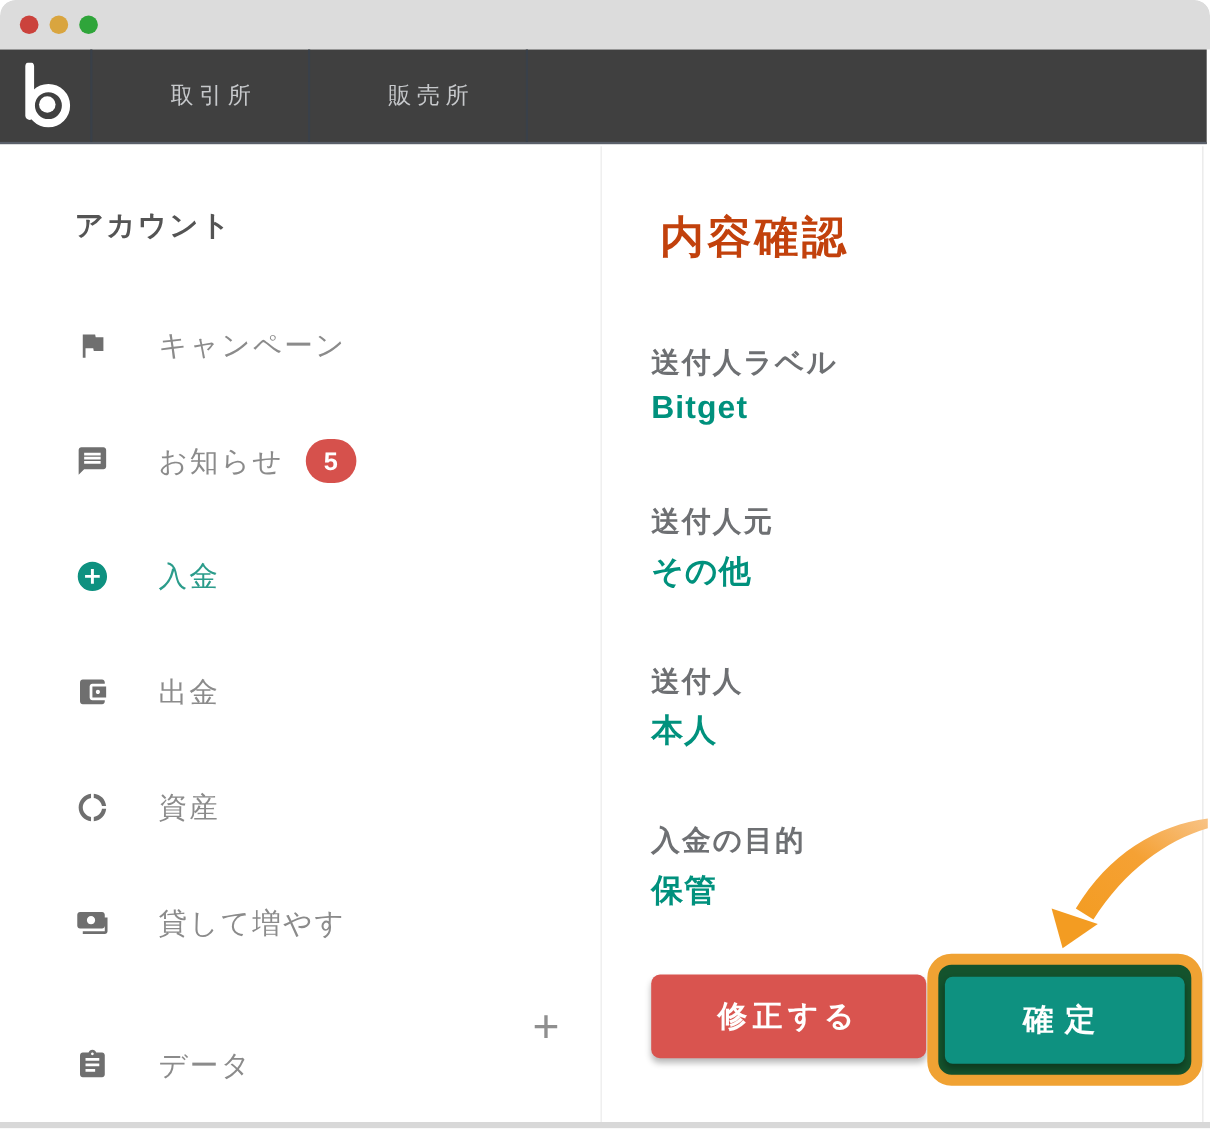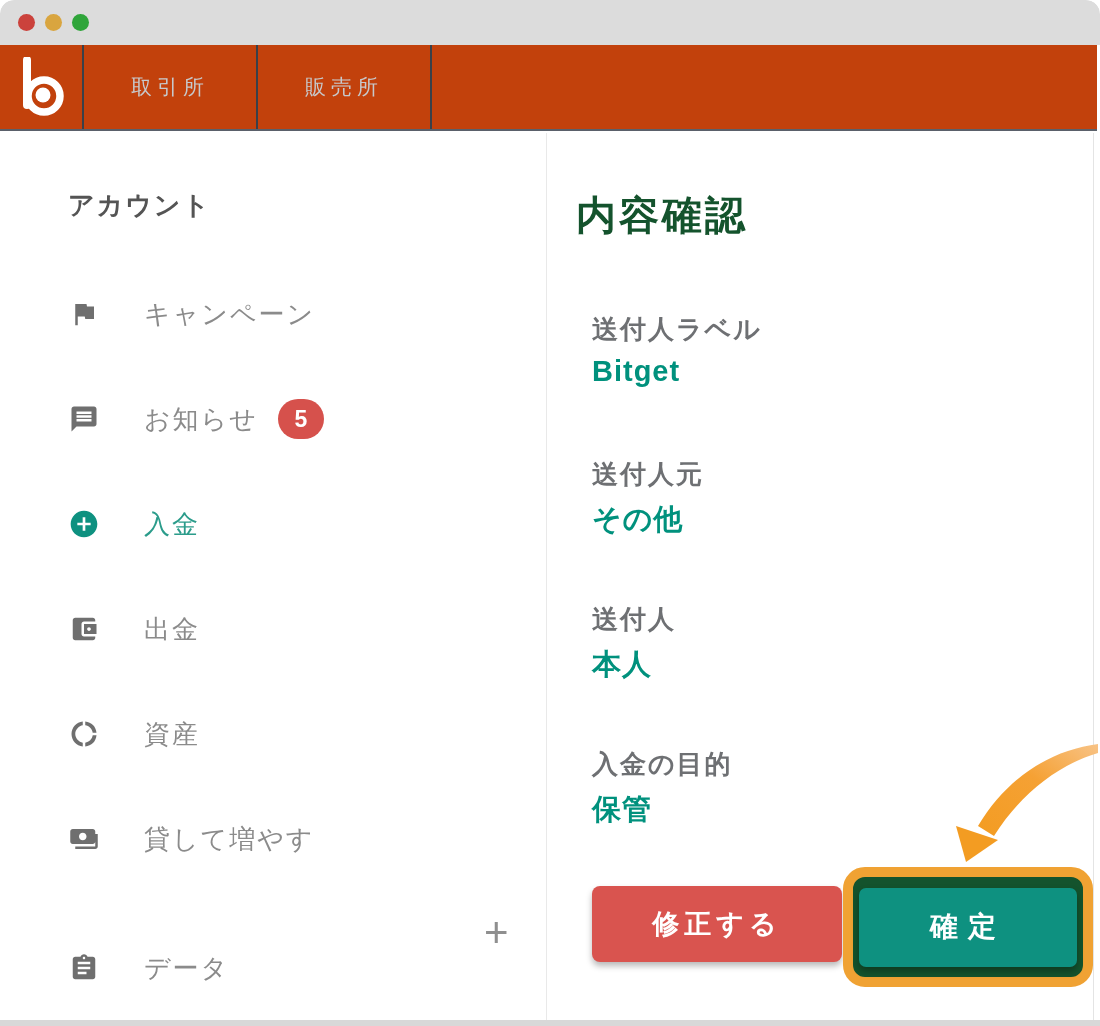--- a/index.html
+++ b/index.html
@@ -14,22 +14,22 @@
     background:#dcdcdc;border-radius:14px 14px 0 0;
     display:flex;align-items:center;padding-left:18px;box-sizing:border-box;gap:10px;
   }
   .dot{width:17px;height:17px;border-radius:50%;}
   .dot-red{background:#cb423c;}
   .dot-yellow{background:#d9a53f;}
   .dot-green{background:#2fa53a;}
   
   .appheader{
     position:absolute;top:45px;left:0;width:1097px;height:86px;
-    background:#c2410c;display:flex;align-items:stretch;
-    border-bottom:2px solid #5a606a;box-sizing:border-box;
+    background:#404040;display:flex;align-items:stretch;
+    border-bottom:2px solid #5a606a;box-sizing:border-box;gap:24px;
   }
   .logo-cell{width:82px;display:flex;align-items:center;justify-content:center;border-right:2px solid #394049;}
   .nav-tab{
     width:172px;display:flex;align-items:center;justify-content:center;
     border-right:2px solid #394049;color:#c7c9cc;font-size:21px;letter-spacing:5px;
     font-weight:500;cursor:pointer;
   }
   
   .v-divider{position:absolute;left:546px;top:133px;height:887px;width:1px;background:#e9e9e9;}
   .right-edge{position:absolute;left:1093px;top:133px;height:887px;width:1px;background:#e4e4e4;}
@@ -47,22 +47,22 @@
   .side-item.active .lbl{color:#2b9c8b;}
   .badge{
     margin-left:20px;min-width:46px;height:40px;border-radius:20px;background:#d6514c;
     color:#ffffff;font-size:23px;font-weight:700;display:flex;align-items:center;justify-content:center;
   }
   .plus-trailing{
     position:absolute;left:484px;top:912px;font-size:42px;font-weight:200;color:#8f8f8f;cursor:pointer;line-height:1;
   }
   
   .main-title{
-    position:absolute;left:576px;top:188px;font-size:40px;font-weight:700;
-    color:#14532d;letter-spacing:3px;
+    position:absolute;left:600px;top:188px;font-size:40px;font-weight:700;
+    color:#c2410c;letter-spacing:3px;
   }
   .field-label{position:absolute;left:592px;font-size:26px;font-weight:700;color:#6e7073;letter-spacing:2px;}
   .field-value{position:absolute;left:592px;font-size:29px;font-weight:700;color:#00917d;letter-spacing:1px;}
   
   .btn-modify{
     position:absolute;left:592px;top:886px;width:250px;height:76px;border:none;
     background:#d9544f;color:#ffffff;font-size:27px;font-weight:700;letter-spacing:5px;
     border-radius:8px;box-shadow:0 4px 6px rgba(0,0,0,0.28);cursor:pointer;
     font-family:"Liberation Sans",sans-serif;
   }

